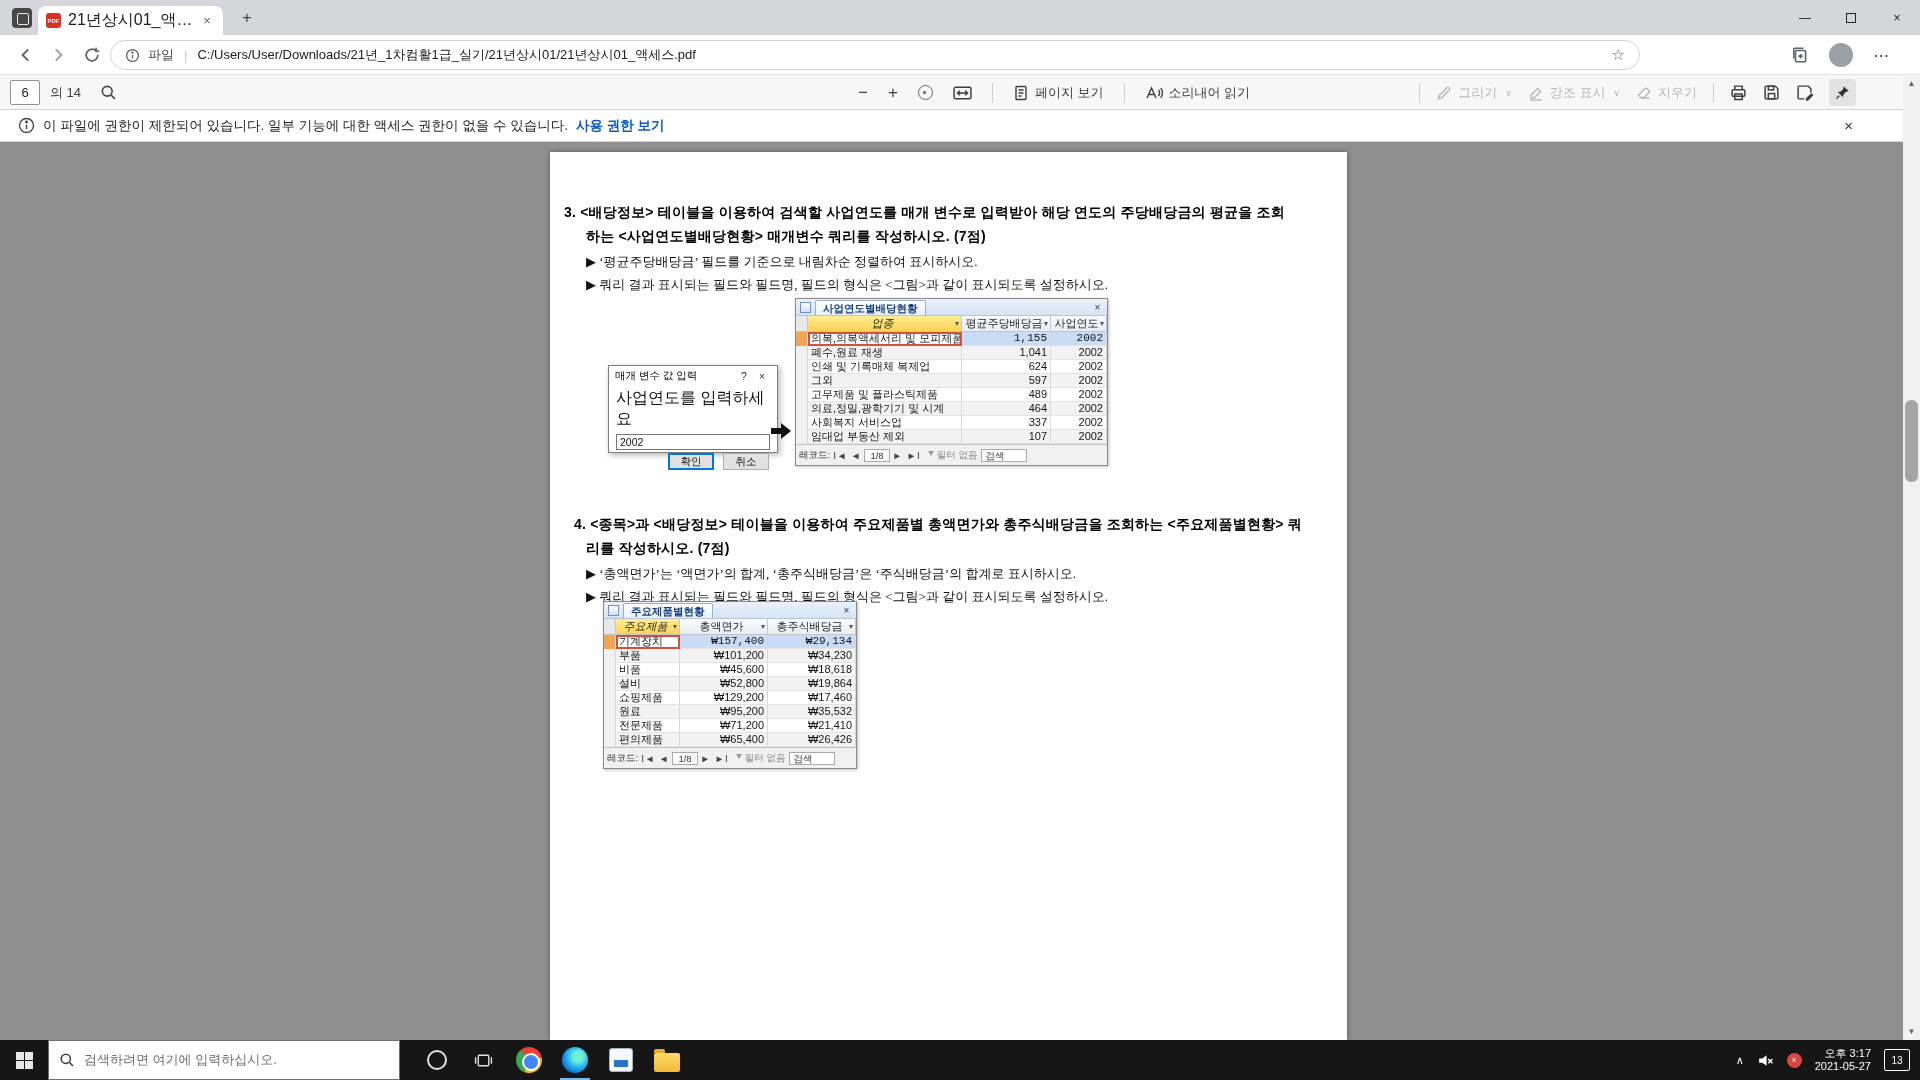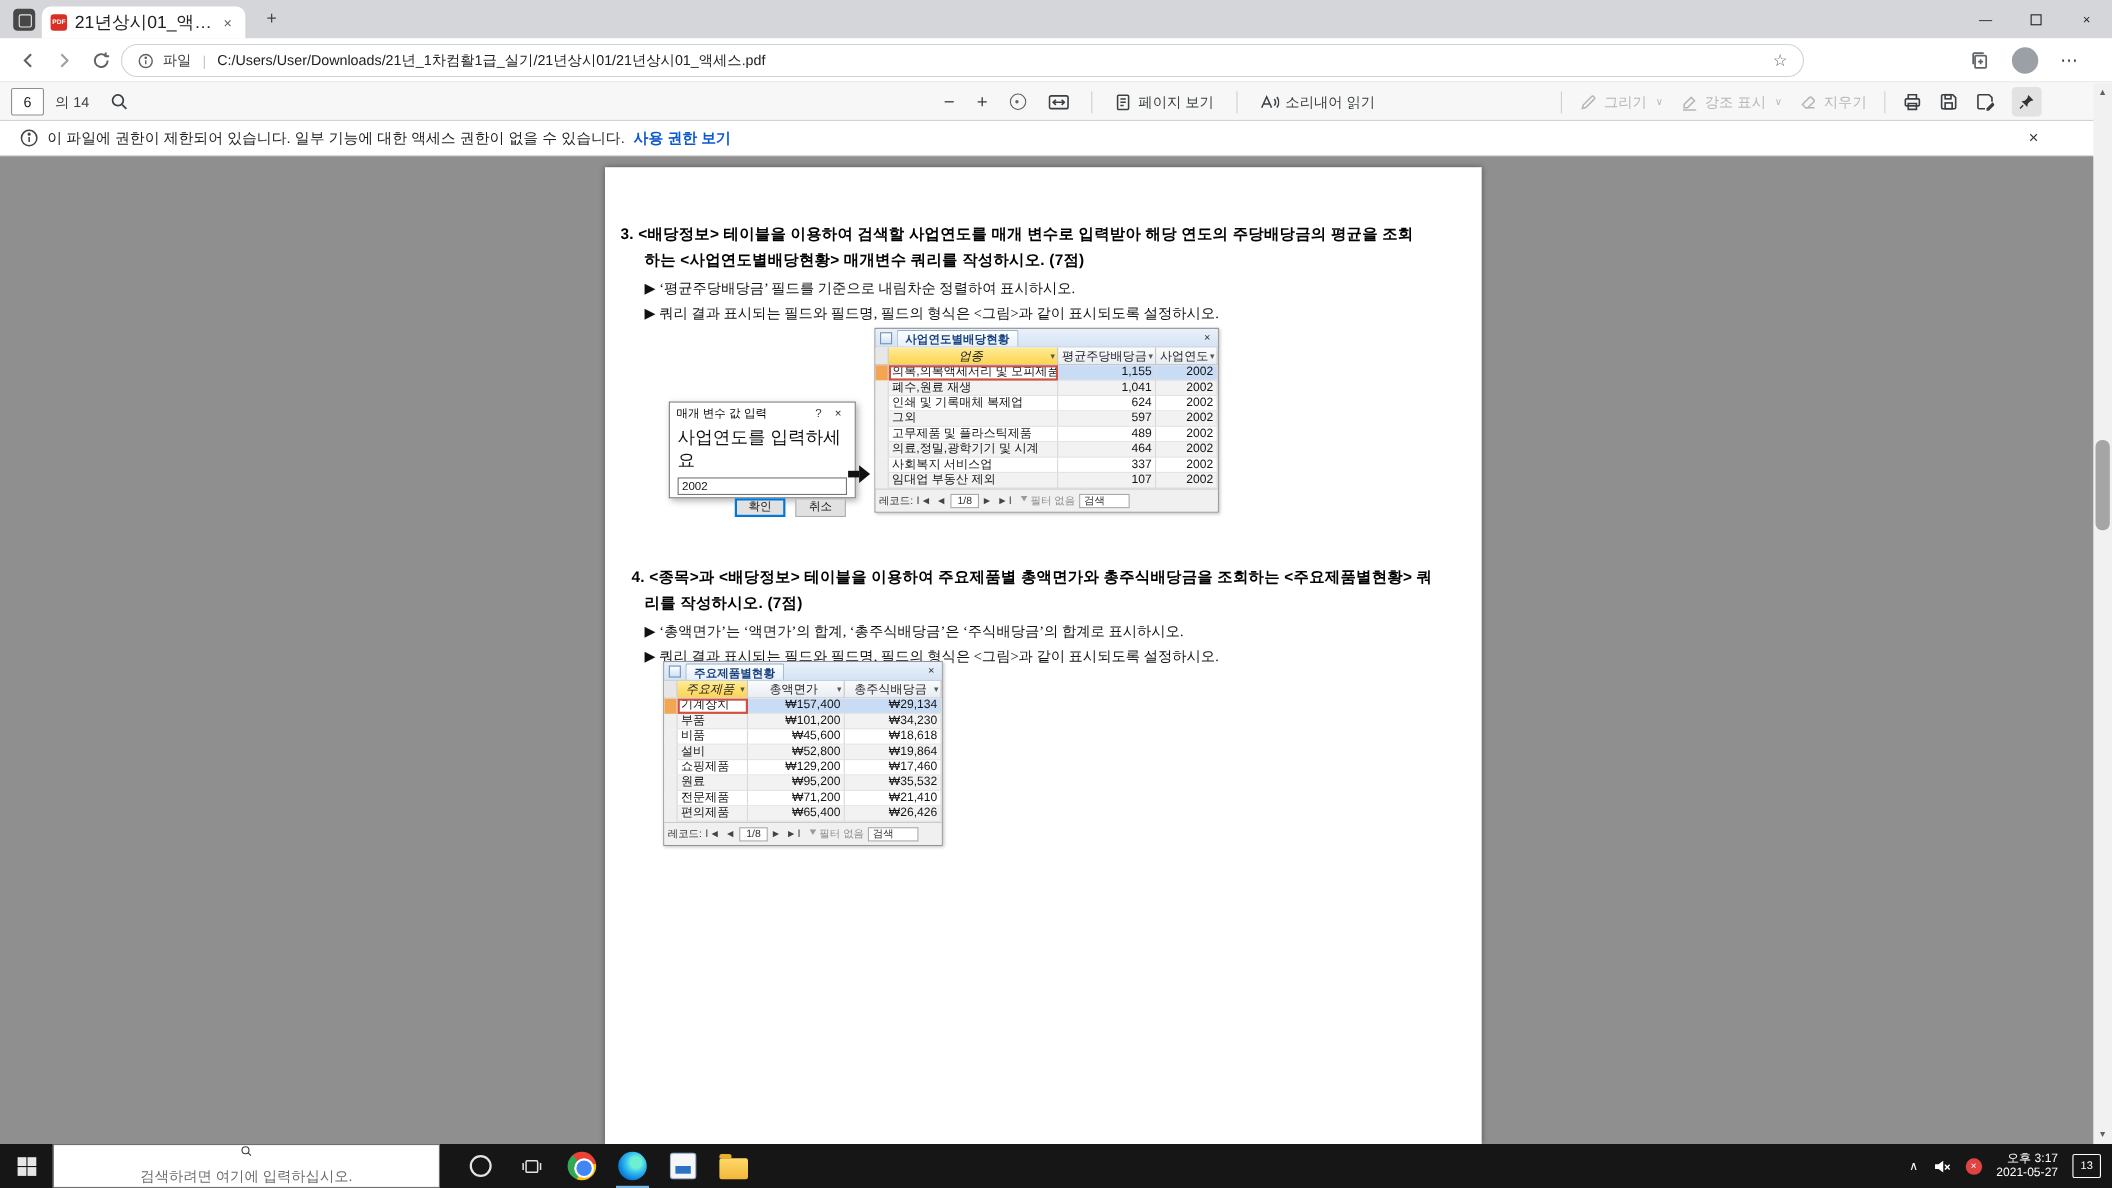--- a/index.html
+++ b/index.html
@@ -93,40 +93,40 @@
   .th.c0 { background:linear-gradient(#ffec96,#fbd452);font-style:italic; }
   .tr { display:flex; height:14px; background:#fff; }
   .tr.alt { background:#f2f2f2; }
   .rowsel { width:12px; background:#efefef; border-right:1px solid #d9d9d9; flex:0 0 auto; }
   .sel-row .rowsel { background:#f2a654; }
   .td { border-right:1px solid #d9d9d9; border-bottom:1px solid #e3e3e3; padding:0 3px; font-size:11px; line-height:13px; color:#141414; white-space:nowrap; overflow:hidden; flex:0 0 auto; }
   #t1 .td.c0,#t1 .th.c0 { width:154px; } #t1 .td.c1,#t1 .th.c1 { width:89px; } #t1 .td.c2,#t1 .th.c2 { width:56px; }
   #t2 .td.c0,#t2 .th.c0 { width:64px; } #t2 .td.c1,#t2 .th.c1 { width:88px; } #t2 .td.c2,#t2 .th.c2 { width:88px; }
   .td.c1,.td.c2 { text-align:right; }
   .sel-row .td.c0 { outline:2px solid #cf5142; outline-offset:-2px; background:#fff; }
-  .sel-row .td.c1,.sel-row .td.c2 { background:#c9dcf5; }
+  .sel-row .td.c1,.sel-row .td.c2 { background:#c9dcf5;font-family:Liberation Mono, monospace; }
   .aw-nav { height:20px; background:#f0f0f0; border-top:1px solid #c3c3c3; display:flex; align-items:center; font-size:9.5px; color:#333; padding:10px 3px; gap:3px; white-space:nowrap; }
   .nav-pos { background:#fff; border:1px solid #a9a9a9; padding:0 5px; height:13px; line-height:12px; }
   .nav-ctl { color:#444; letter-spacing:1px; }
   .filter-ico { width:0; height:0; border:3px solid transparent; border-top:5px solid #9a9a9a; margin-left:4px; }
   .nav-filter { color:#8d8d8d; }
   .nav-search { background:#fff; border:1px solid #a9a9a9; height:13px; line-height:12px; padding:0 4px; width:46px; color:#333; }
 
   
   .scrollbar { position:absolute; right:0; top:76px; width:17px; height:964px; background:#f1f1f1; }
   .sb-btn { height:16px; text-align:center; font-size:8px; color:#606060; line-height:16px; }
   .sb-down { position:absolute; bottom:0; width:17px; }
   .sb-thumb { position:absolute; top:324px; left:2px; width:13px; height:82px; background:#a5a5a5; border-radius:6px; }
 
   
   .taskbar { position:absolute; left:0; top:1040px; width:1920px; height:40px; background:#161616; display:flex; align-items:center; }
   .start { width:48px; height:40px; display:flex; align-items:center; justify-content:center; }
   .winlogo { width:17px; height:17px; display:grid; grid-template-columns:8px 8px; grid-template-rows:8px 8px; gap:1px; }
   .winlogo div { background:#e6e6e6; }
-  .tb-search { width:352px; height:40px; background:#fff; border:1px solid #6e6e6e; display:flex; align-items:center; padding:0 10px; gap:9px;flex-direction:column; }
+  .tb-search { width:352px; height:40px; background:#fff; border:1px solid #6e6e6e; display:flex; align-items:center; padding:0 10px; gap:9px; }
   .tb-search span { font-size:13px; color:#6b6b6b; white-space:nowrap; }
   .tb-icons { display:flex; align-items:center; height:40px; margin-left:14px; gap:0; }
   .tb-btn { width:46px; height:40px; display:flex; align-items:center; justify-content:center; position:relative; }
   .tb-btn.running::after { content:""; position:absolute; bottom:0; left:8px; right:8px; height:2px; background:#76b9ed; }
   .cortana { width:20px; height:20px; border:2px solid #e3e3e3; border-radius:50%; }
   .chrome { width:26px; height:26px; border-radius:50%; background:conic-gradient(from -40deg,#ea4335 0 120deg,#fbbc05 120deg 240deg,#34a853 240deg 360deg); position:relative; }
   .chrome::after { content:""; position:absolute; left:6px; top:6px; width:14px; height:14px; background:#4285f4; border:2.5px solid #fff; border-radius:50%; }
   .edge { width:26px; height:26px; border-radius:50%; background:radial-gradient(circle at 62% 38%,#6df0d2 0 22%,#35c1f1 40%,#0a7cd8 70%,#0553a4 100%); }
   .appico { width:24px; height:24px; background:#f4f6f8; border-radius:3px; border:1px solid #9db6cc; position:relative; }
   .appico::after { content:""; position:absolute; left:4px; bottom:4px; right:4px; height:7px; background:#2b73c2; }

